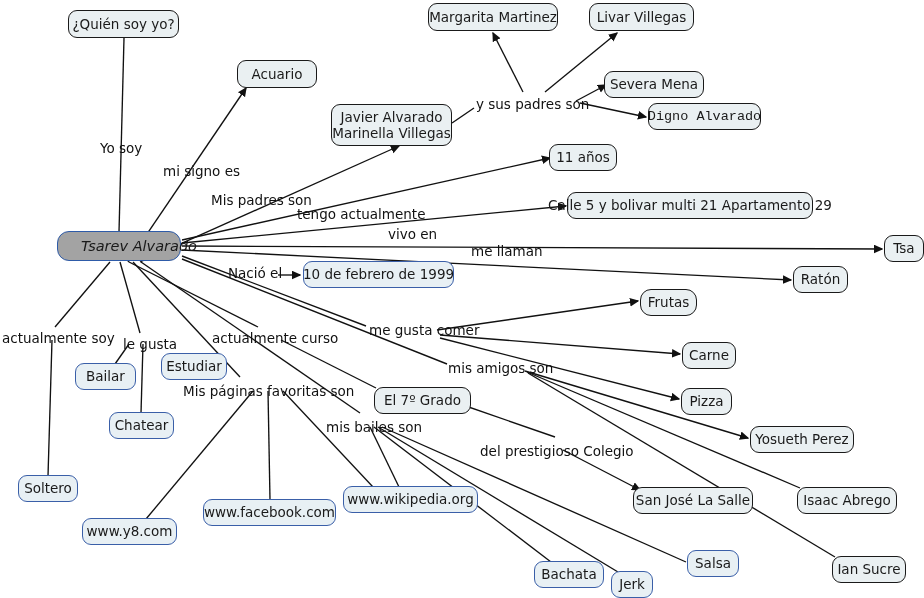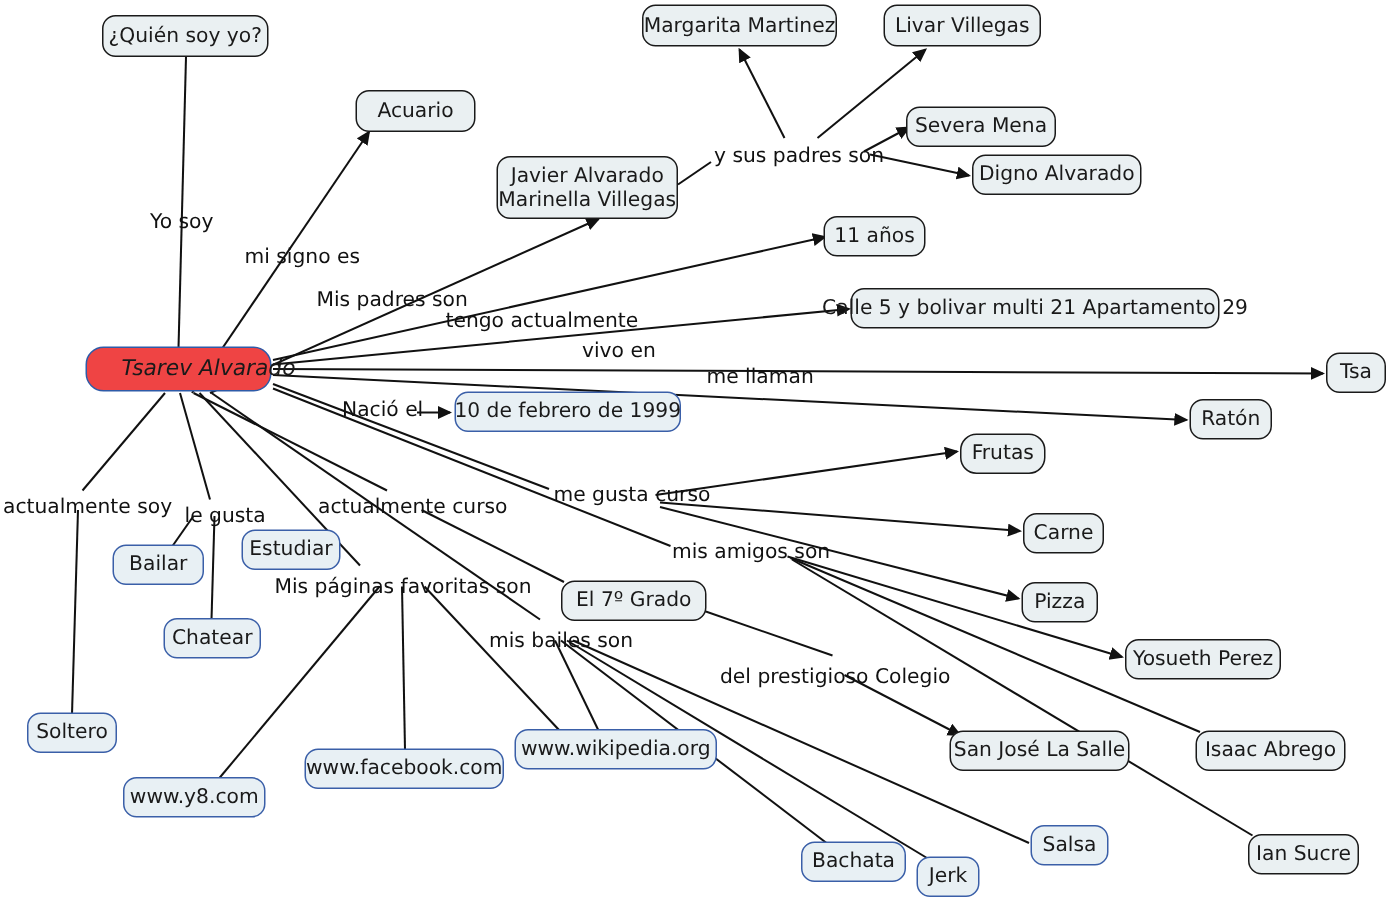--- a/index.html
+++ b/index.html
@@ -38,21 +38,21 @@
     padding: 3px 8px;
     white-space: pre;
     box-shadow: 0 0 0 0 rgba(0,0,0,0);
   }
   .node.blue {
     border-color: #3a5fa8;
     background: #e8f0f4;
   }
   .node.center {
     border: 1.8px solid #2e5ba8;
-    background: #ef4444;
+    background: #a3a3a3;
     border-radius: 12px;
     font-style: italic;
     font-size: 14.5px;
     padding-left: 48px;
   }
   .node.two-line {
     line-height: 16px;
   }
   .link-label {
     position: absolute;
@@ -115,21 +115,21 @@
         <polyline points="378,427 618,572" fill="none" stroke="#111111" stroke-width="1.35"></polyline>
         <polyline points="382,427 686,562" fill="none" stroke="#111111" stroke-width="1.35"></polyline>
       </g>
   </svg>
   <div id="node-group">
       <div class="node" style="left: 68px; top: 10px; width: 111px; height: 28px;">¿Quién soy yo?</div>
       <div class="node" style="left: 428px; top: 3px; width: 130px; height: 28px;">Margarita Martinez</div>
       <div class="node" style="left: 589px; top: 3px; width: 105px; height: 28px;">Livar Villegas</div>
       <div class="node" style="left: 237px; top: 60px; width: 80px; height: 28px;">Acuario</div>
       <div class="node" style="left: 604px; top: 71px; width: 100px; height: 27px;">Severa Mena</div>
-      <div class="node" style="left: 648px; top: 103px; width: 113px; height: 27px;">Digno Alvarado</div>
+      <div class="node" style="left: 648px; top: 103px; width: 113px; height: 27px; font-family: Liberation Mono, monospace;">Digno Alvarado</div>
       <div class="node two-line" style="left: 331px; top: 104px; width: 121px; height: 42px;">Javier Alvarado
 Marinella Villegas</div>
       <div class="node" style="left: 549px; top: 144px; width: 68px; height: 27px;">11 años</div>
       <div class="node" style="left: 567px; top: 192px; width: 246px; height: 27px;">Calle 5 y bolivar multi 21 Apartamento 29</div>
       <div class="node center" style="left: 57px; top: 231px; width: 124px; height: 30px;">Tsarev Alvarado</div>
       <div class="node" style="left: 884px; top: 235px; width: 40px; height: 27px;">Tsa</div>
       <div class="node" style="left: 793px; top: 266px; width: 55px; height: 27px;">Ratón</div>
       <div class="node blue" style="left: 303px; top: 261px; width: 151px; height: 27px;">10 de febrero de 1999</div>
       <div class="node" style="left: 640px; top: 289px; width: 57px; height: 27px; border-radius: 11px;">Frutas</div>
       <div class="node" style="left: 682px; top: 342px; width: 54px; height: 27px;">Carne</div>
@@ -152,21 +152,21 @@
     </div>
   <div id="label-group">
       <div class="link-label" style="left: 100px; top: 140px;">Yo soy</div>
       <div class="link-label" style="left: 163px; top: 163px;">mi signo es</div>
       <div class="link-label" style="left: 211px; top: 192px;">Mis padres son</div>
       <div class="link-label" style="left: 476px; top: 96px;">y sus padres son</div>
       <div class="link-label" style="left: 297px; top: 206px; text-align: right;">tengo actualmente</div>
       <div class="link-label" style="left: 388px; top: 226px;">vivo en</div>
       <div class="link-label" style="left: 471px; top: 243px;">me llaman</div>
       <div class="link-label" style="left: 228px; top: 265px;">Nació el</div>
-      <div class="link-label" style="left: 369px; top: 322px;">me gusta curso</div>
+      <div class="link-label" style="left: 369px; top: 322px;">me gusta comer</div>
       <div class="link-label" style="left: 448px; top: 360px;">mis amigos son</div>
       <div class="link-label" style="left: 2px; top: 330px;">actualmente soy</div>
       <div class="link-label" style="left: 123px; top: 336px;">le gusta</div>
       <div class="link-label" style="left: 212px; top: 330px;">actualmente curso</div>
       <div class="link-label" style="left: 183px; top: 383px;">Mis páginas favoritas son</div>
       <div class="link-label" style="left: 326px; top: 419px;">mis bailes son</div>
       <div class="link-label" style="left: 480px; top: 443px;">del prestigioso Colegio</div>
     </div>
 </div>
 

